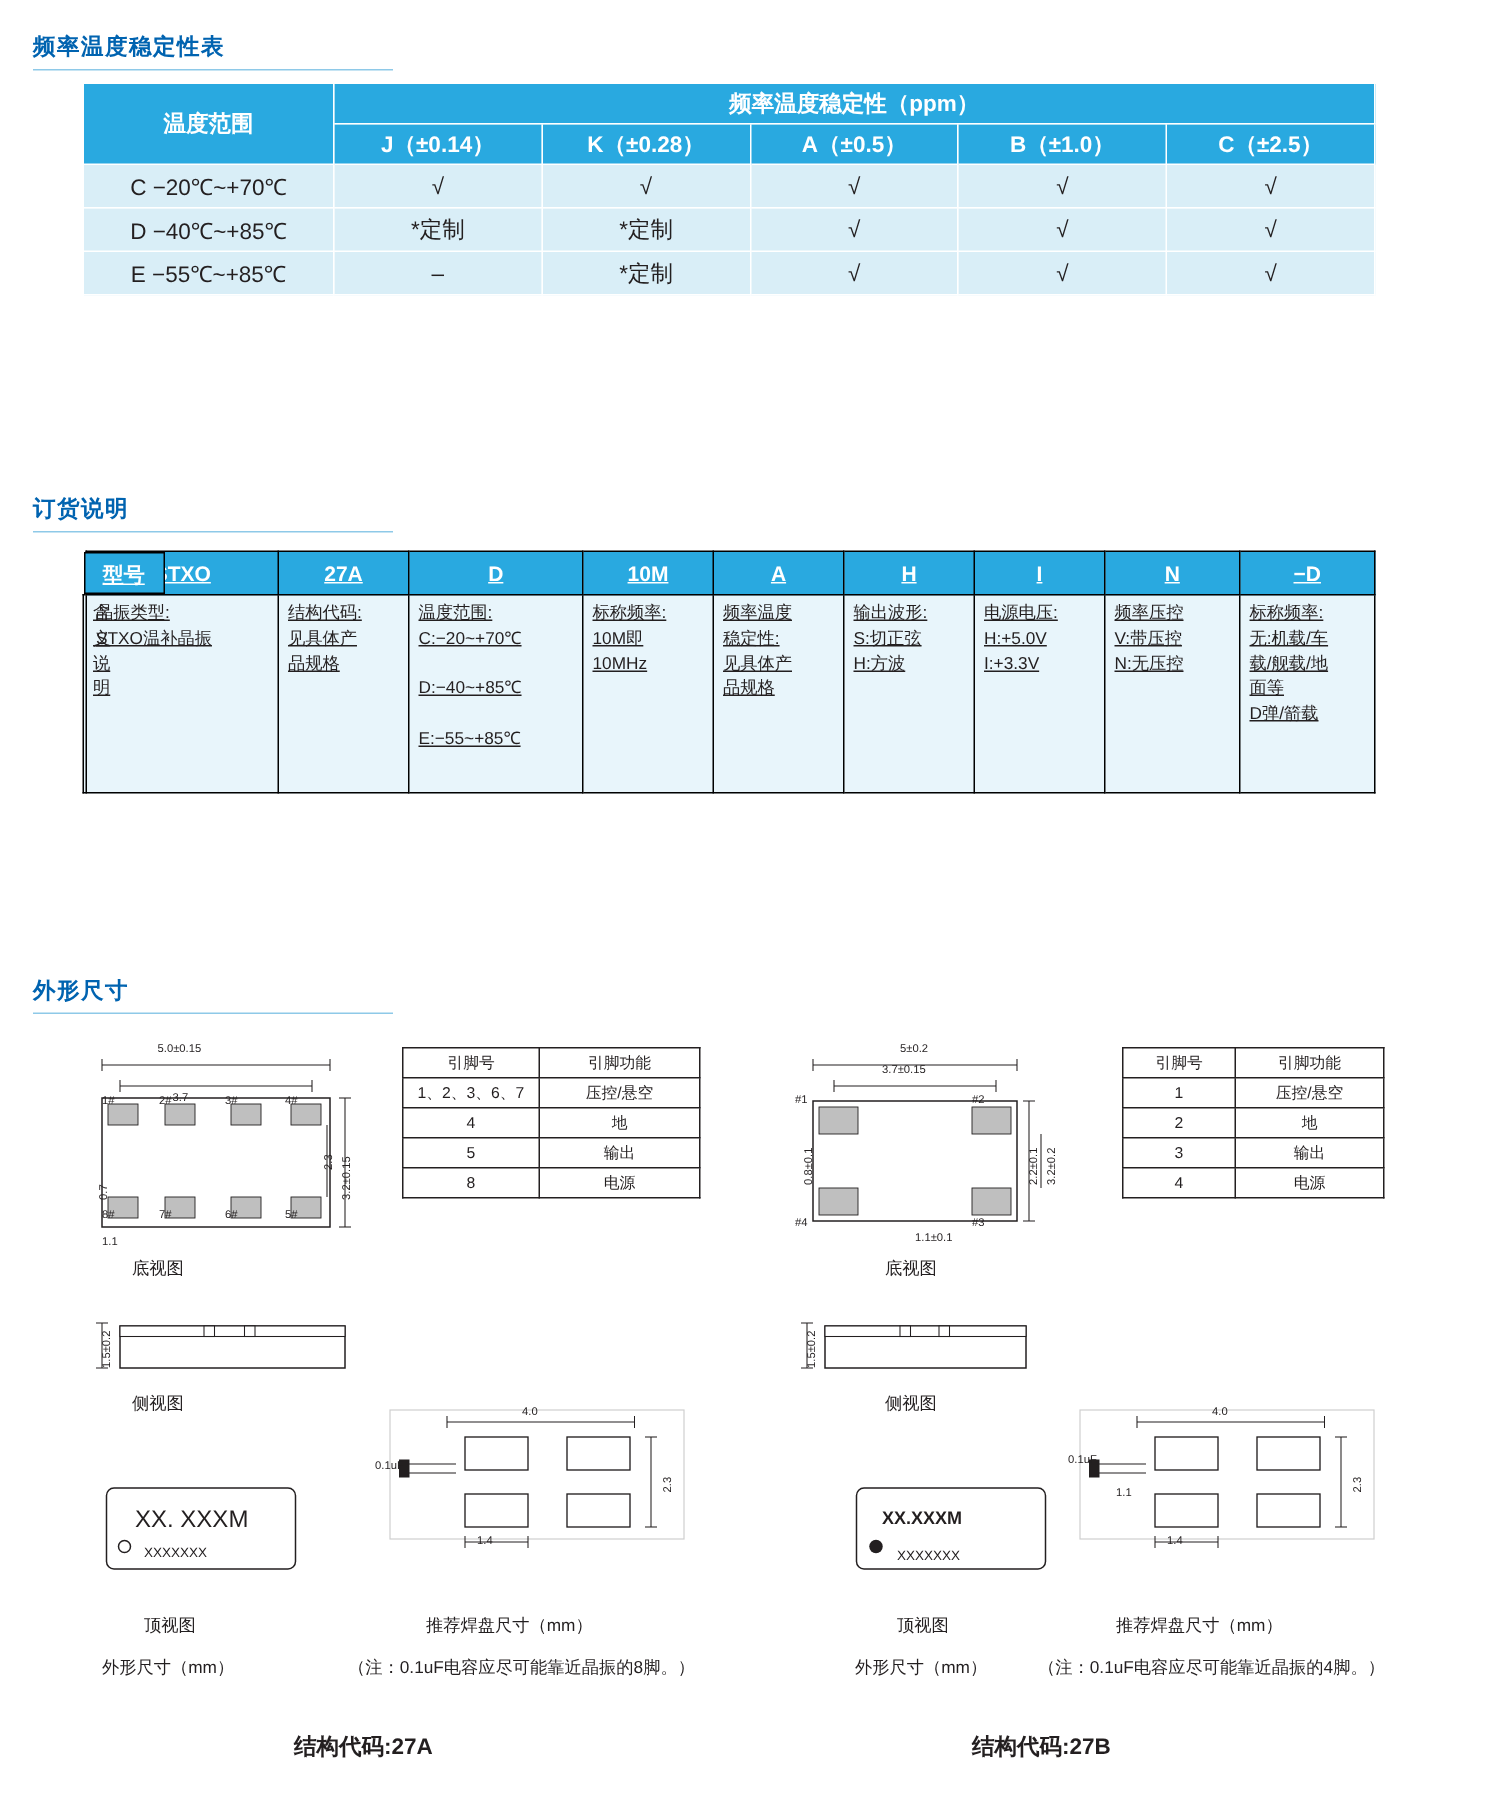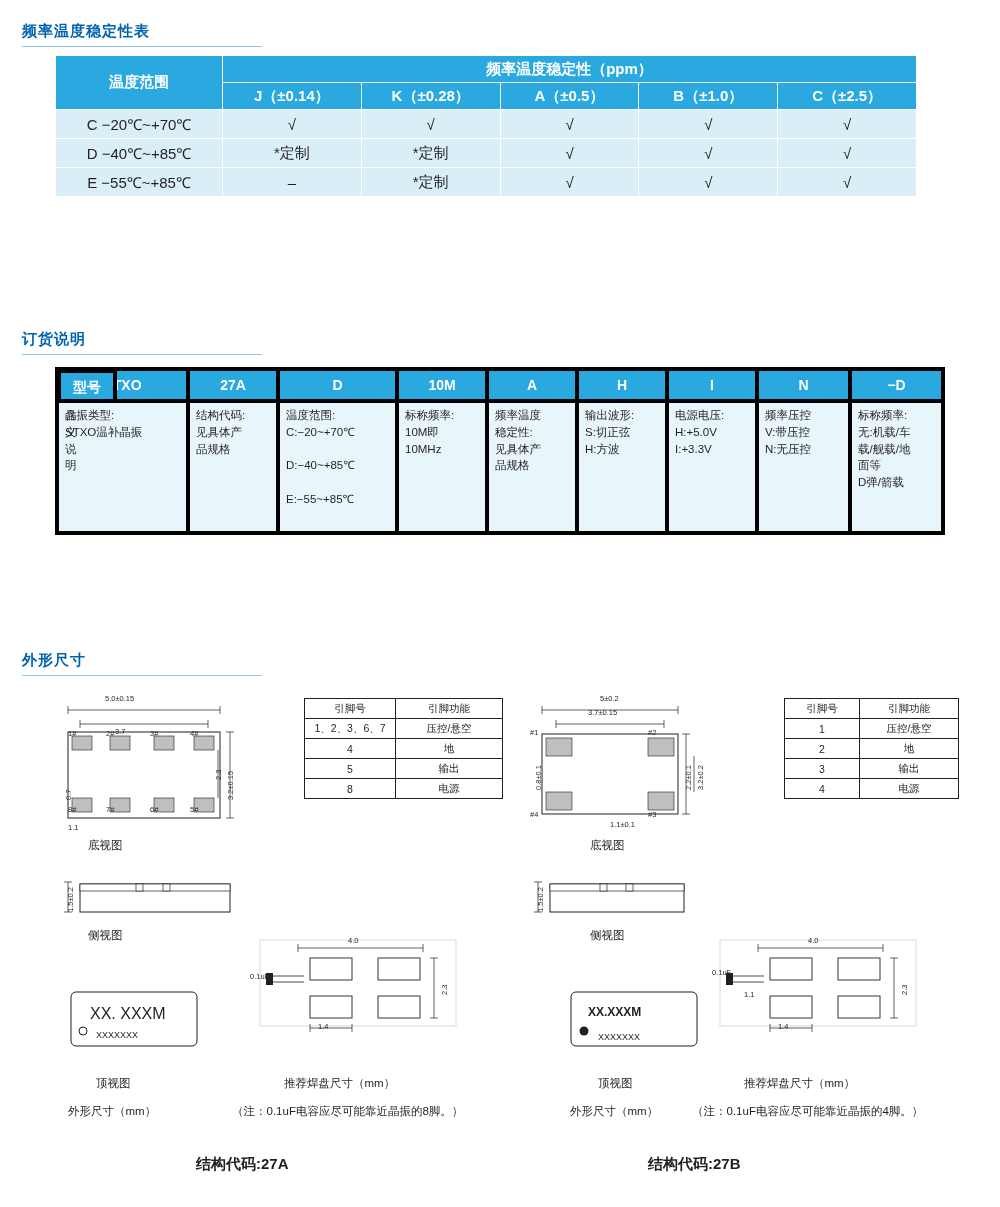--- a/index.html
+++ b/index.html
@@ -54,28 +54,29 @@
     background: #d9eef7;
     color: #231f20;
     font-size: 15px;
     height: 28px;
   }
   .t1 td.body.first { font-size: 15px; }
 
   
   .t2 { left: 55px; top: 367px; width: 862px; }
   .t2 td {
-    border: 4px solid #000000;
+    border: 1px solid #000000;
     vertical-align: top;
     text-align: left;
     padding: 4px 6px;
     font-size: 11.5px;
     line-height: 1.45;
     background: #e8f5fb;
     color: #231f20;
+    text-decoration: underline;
   }
   .t2 tr.head td {
     background: #29a9e0;
     color: #ffffff;
     font-size: 14px;
     font-weight: bold;
     text-align: center;
     vertical-align: middle;
     padding: 4px 2px;
     height: 18px;
@@ -84,21 +85,20 @@
   .t2 td.meaning {
     text-align: center;
     white-space: pre-line;
   }
   .t2 td.cell { white-space: pre-line; }
 
   .pin-tbl {
     border-collapse: collapse;
     position: absolute;
     table-layout: fixed;
-    margin-left: 36px;
   }
   .pin-tbl td {
     border: 1px solid #231f20;
     font-size: 10.5px;
     text-align: center;
     padding: 2px 1px;
     height: 15px;
     color: #231f20;
     background: #fff;
   }

